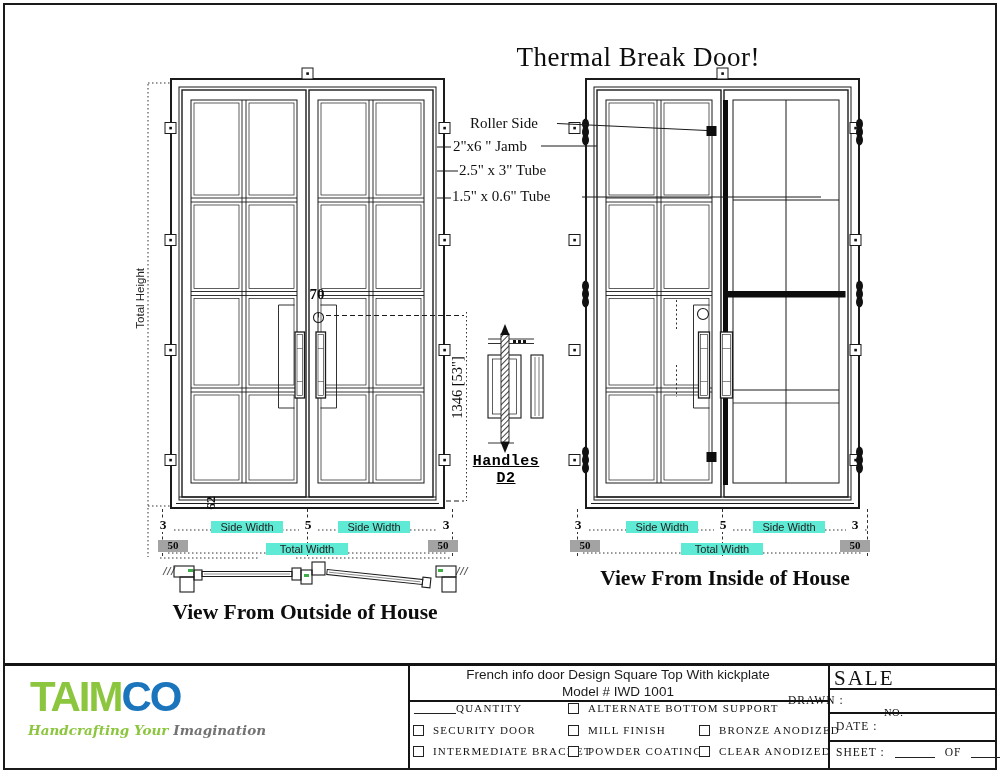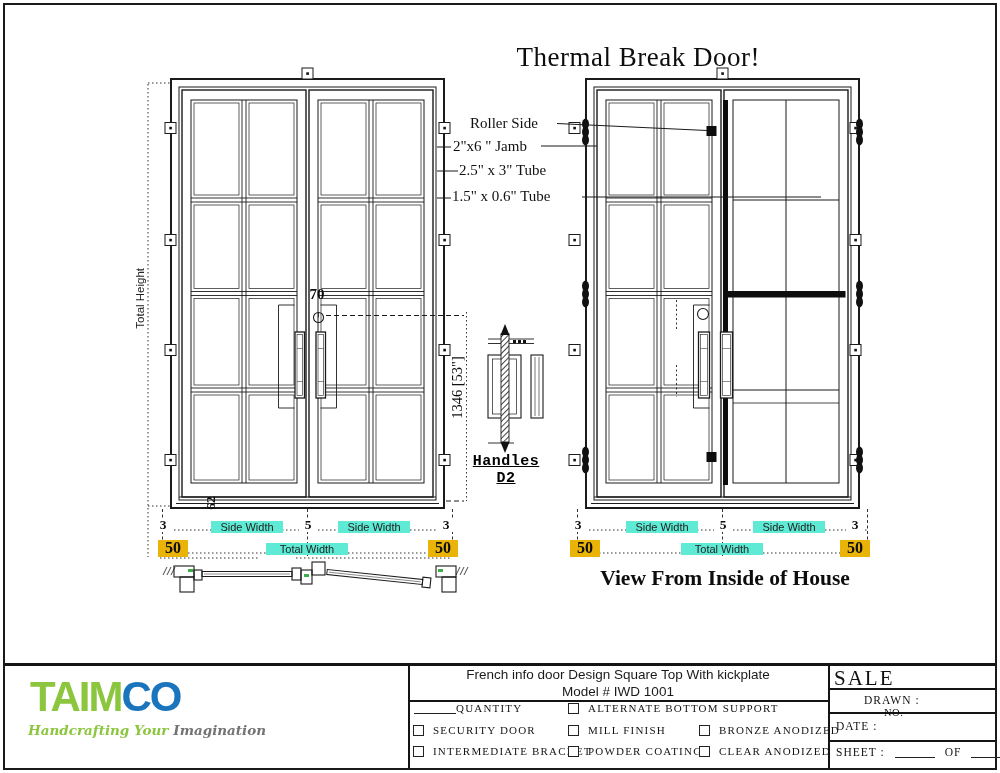--- a/index.html
+++ b/index.html
@@ -7,21 +7,21 @@
   .page{position:relative;width:1000px;height:773px;background:#fff;overflow:hidden}
   .page-border{position:absolute;inset:3px;border:2px solid #1a1a1a}
   .abs{position:absolute}
   .serif{font-family:"Liberation Serif","DejaVu Serif",serif}
   .sans{font-family:"Liberation Sans","DejaVu Sans",sans-serif}
   .mono{font-family:"Liberation Mono","DejaVu Sans Mono",monospace}
   #lw{position:absolute;left:0;top:0}
   .sheet-title{font-size:27px;color:#0d0d0d;text-align:right;letter-spacing:.5px}
   .callout{font-size:15px;color:#101010;line-height:1;white-space:nowrap}
   .dim-num{font-weight:700;font-size:13.5px;color:#0d0d0d;text-align:center;background:#fff;line-height:1.05}
-  .dim-50{font-weight:700;font-size:16px;color:#0d0d0d;text-align:center;background:#eab308;line-height:1.05}
+  .dim-50{font-weight:700;font-size:11px;color:#0d0d0d;text-align:center;background:#a3a3a3;line-height:1.05}
   .dim-word{font-size:11px;color:#222;text-align:center;background:#5eead4;line-height:1.1}
   .rot{transform:rotate(-90deg)}
   .caption{font-size:21.5px;font-weight:700;color:#0d0d0d;text-align:center;white-space:nowrap}
   .handles-lbl{font-size:15px;font-weight:700;text-align:center;text-decoration:underline;letter-spacing:.5px}
   
   .tb-line{position:absolute;background:#141414}
   .logo-brand{font-size:42px;font-weight:700;letter-spacing:-2px;line-height:1;font-family:"Liberation Sans",sans-serif}
   .logo-tagline{font-size:13.5px;font-style:italic;font-weight:700;font-family:"DejaVu Serif","Liberation Serif",serif;white-space:nowrap}
   .addr{font-size:13px;line-height:17px;color:#2c2c2c;white-space:nowrap}
   .dwg-title{font-size:13.5px;color:#1a1a1a;text-align:center;white-space:nowrap}
@@ -364,20 +364,21 @@
   <div class="abs sans dim-word" style="left:626px;top:521px;width:72px">Side Width</div>
   <div class="abs serif dim-num" style="left:714px;top:518px;width:18px">5</div>
   <div class="abs sans dim-word" style="left:753px;top:521px;width:72px">Side Width</div>
   <div class="abs serif dim-num" style="left:846px;top:518px;width:18px">3</div>
   <div class="abs serif dim-50" style="left:570px;top:540px;width:30px">50</div>
   <div class="abs sans dim-word" style="left:681px;top:543px;width:82px">Total Width</div>
   <div class="abs serif dim-50" style="left:840px;top:540px;width:30px">50</div>
 
   <div class="abs mono handles-lbl" style="left:468px;top:453px;width:76px">Handles D2</div>
 
+  <div class="abs serif caption" style="left:140px;top:600px;width:330px">View From Outside of House</div>
   <div class="abs serif caption" style="left:560px;top:566px;width:330px">View From Inside of House</div>
 
   <div class="tb-line" style="left:5px;right:5px;top:663px;height:3px"></div>
   <div class="tb-line" style="left:408px;top:666px;bottom:5px;width:2px"></div>
   <div class="tb-line" style="left:828px;top:666px;bottom:5px;width:2px"></div>
   <div class="tb-line" style="left:408px;width:420px;top:700px;height:2px"></div>
   <div class="tb-line" style="left:828px;right:5px;top:688px;height:1.5px"></div>
   <div class="tb-line" style="left:828px;right:5px;top:712px;height:1.5px"></div>
   <div class="tb-line" style="left:828px;right:5px;top:740px;height:1.5px"></div>
 
@@ -420,21 +421,21 @@
     <span class="cb-box"></span>
     <span class="cb-text">POWDER COATING</span>
   </div>
   <div class="cb-item" style="left:699px;top:745px">
     <span class="cb-box"></span>
     <span class="cb-text">CLEAR ANODIZED</span>
   </div>
 
   <div class="abs sale-word" style="left:834px;top:666px">SALE</div>
   <div class="abs sale-no" style="left:884px;top:707px">NO.</div>
-  <div class="abs tb-label" style="left:864px;top:694px">DRAWN :</div>
+  <div class="abs tb-label" style="left:788px;top:694px">DRAWN :</div>
   <div class="abs tb-label" style="left:836px;top:720px">DATE :</div>
   <div class="abs sheet-row" style="left:836px;top:746px">
     <span class="tb-label">SHEET :</span>
     <span class="blank"></span>
     <span class="tb-label">OF</span>
     <span class="blank"></span>
   </div>
 </div>
 
 </body></html>

